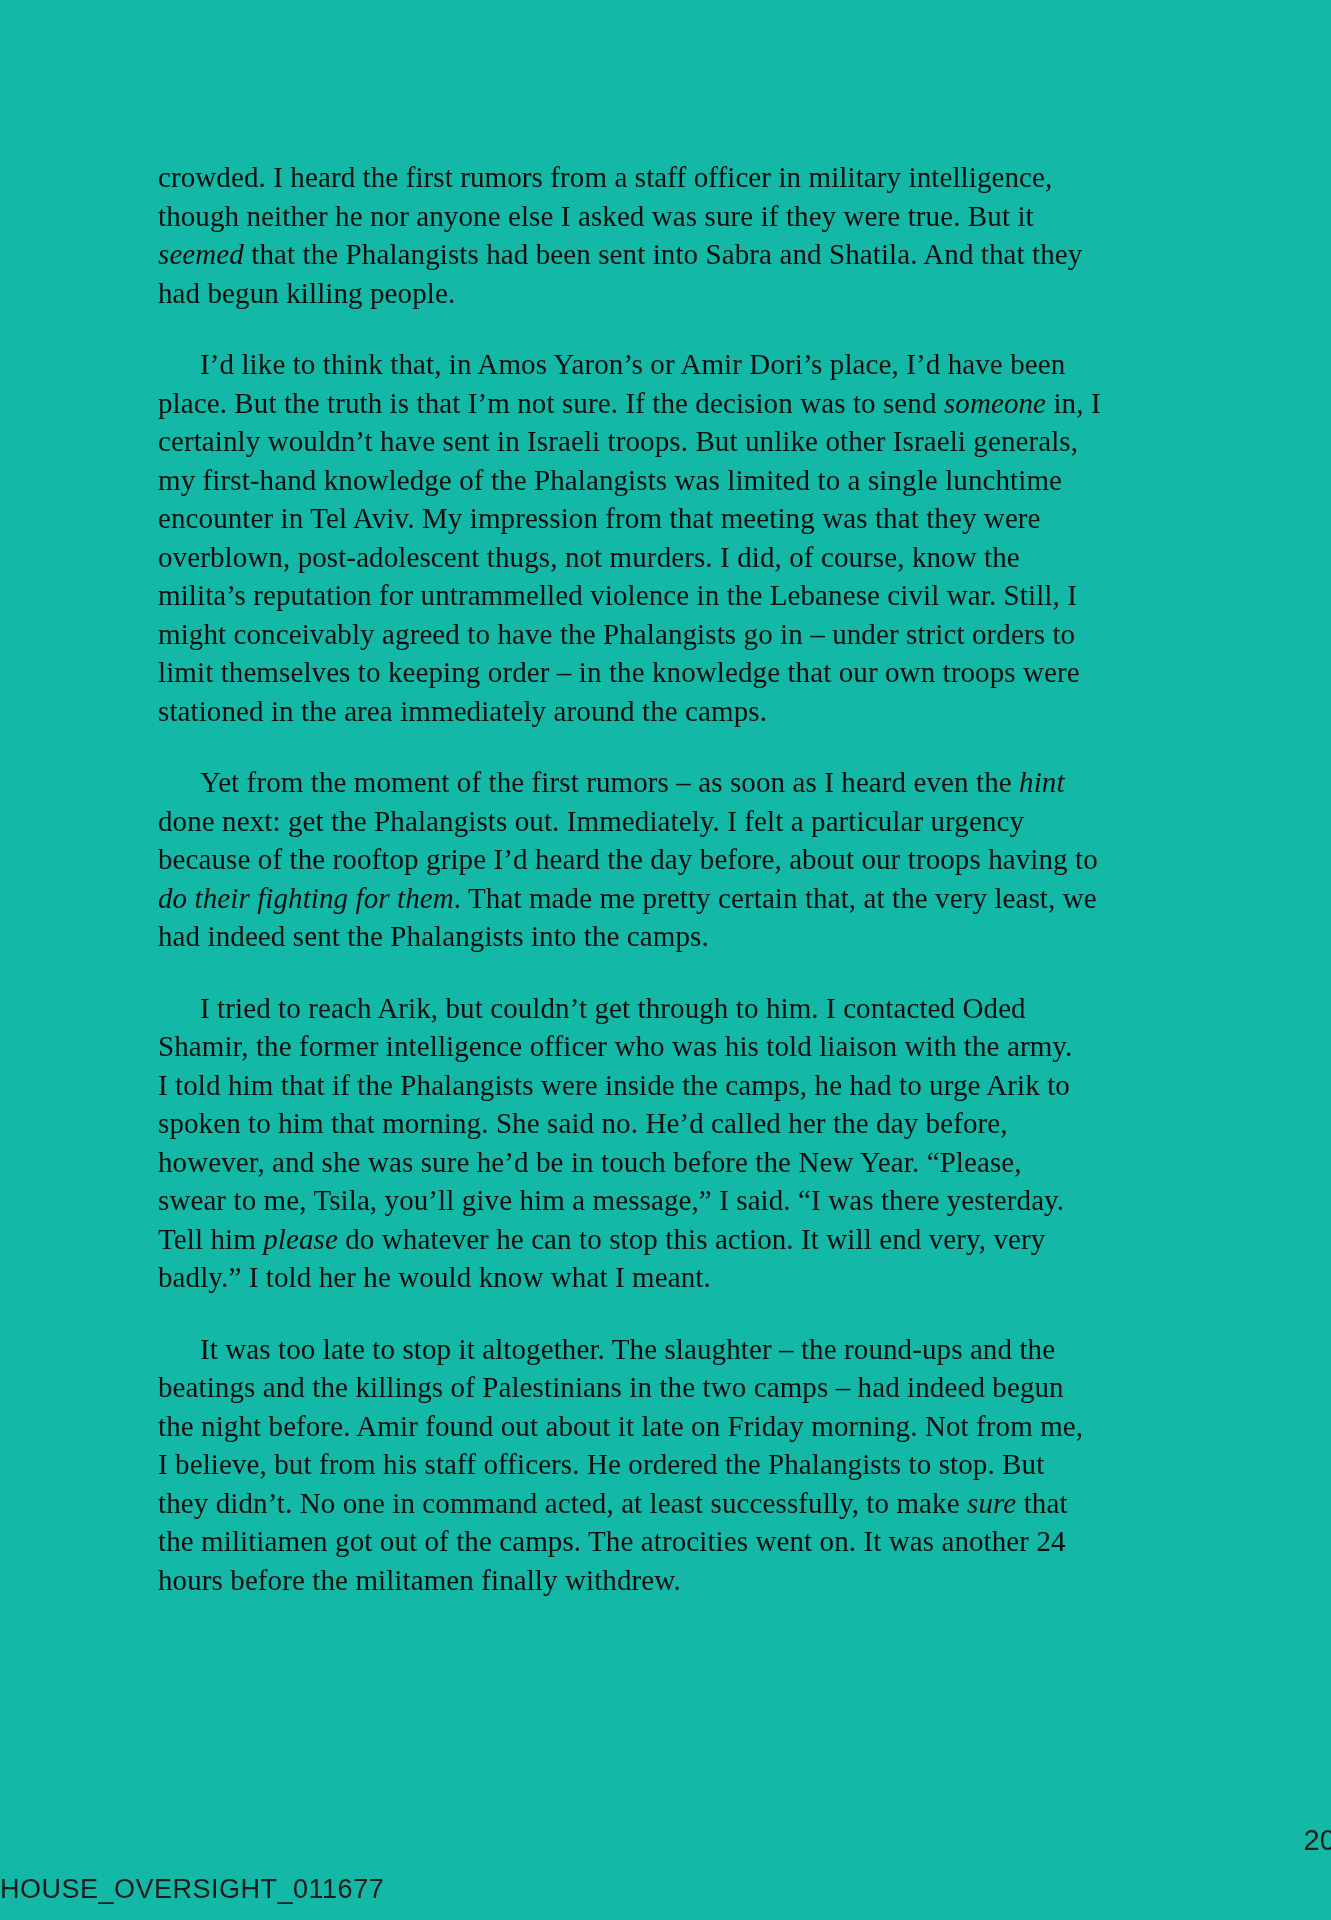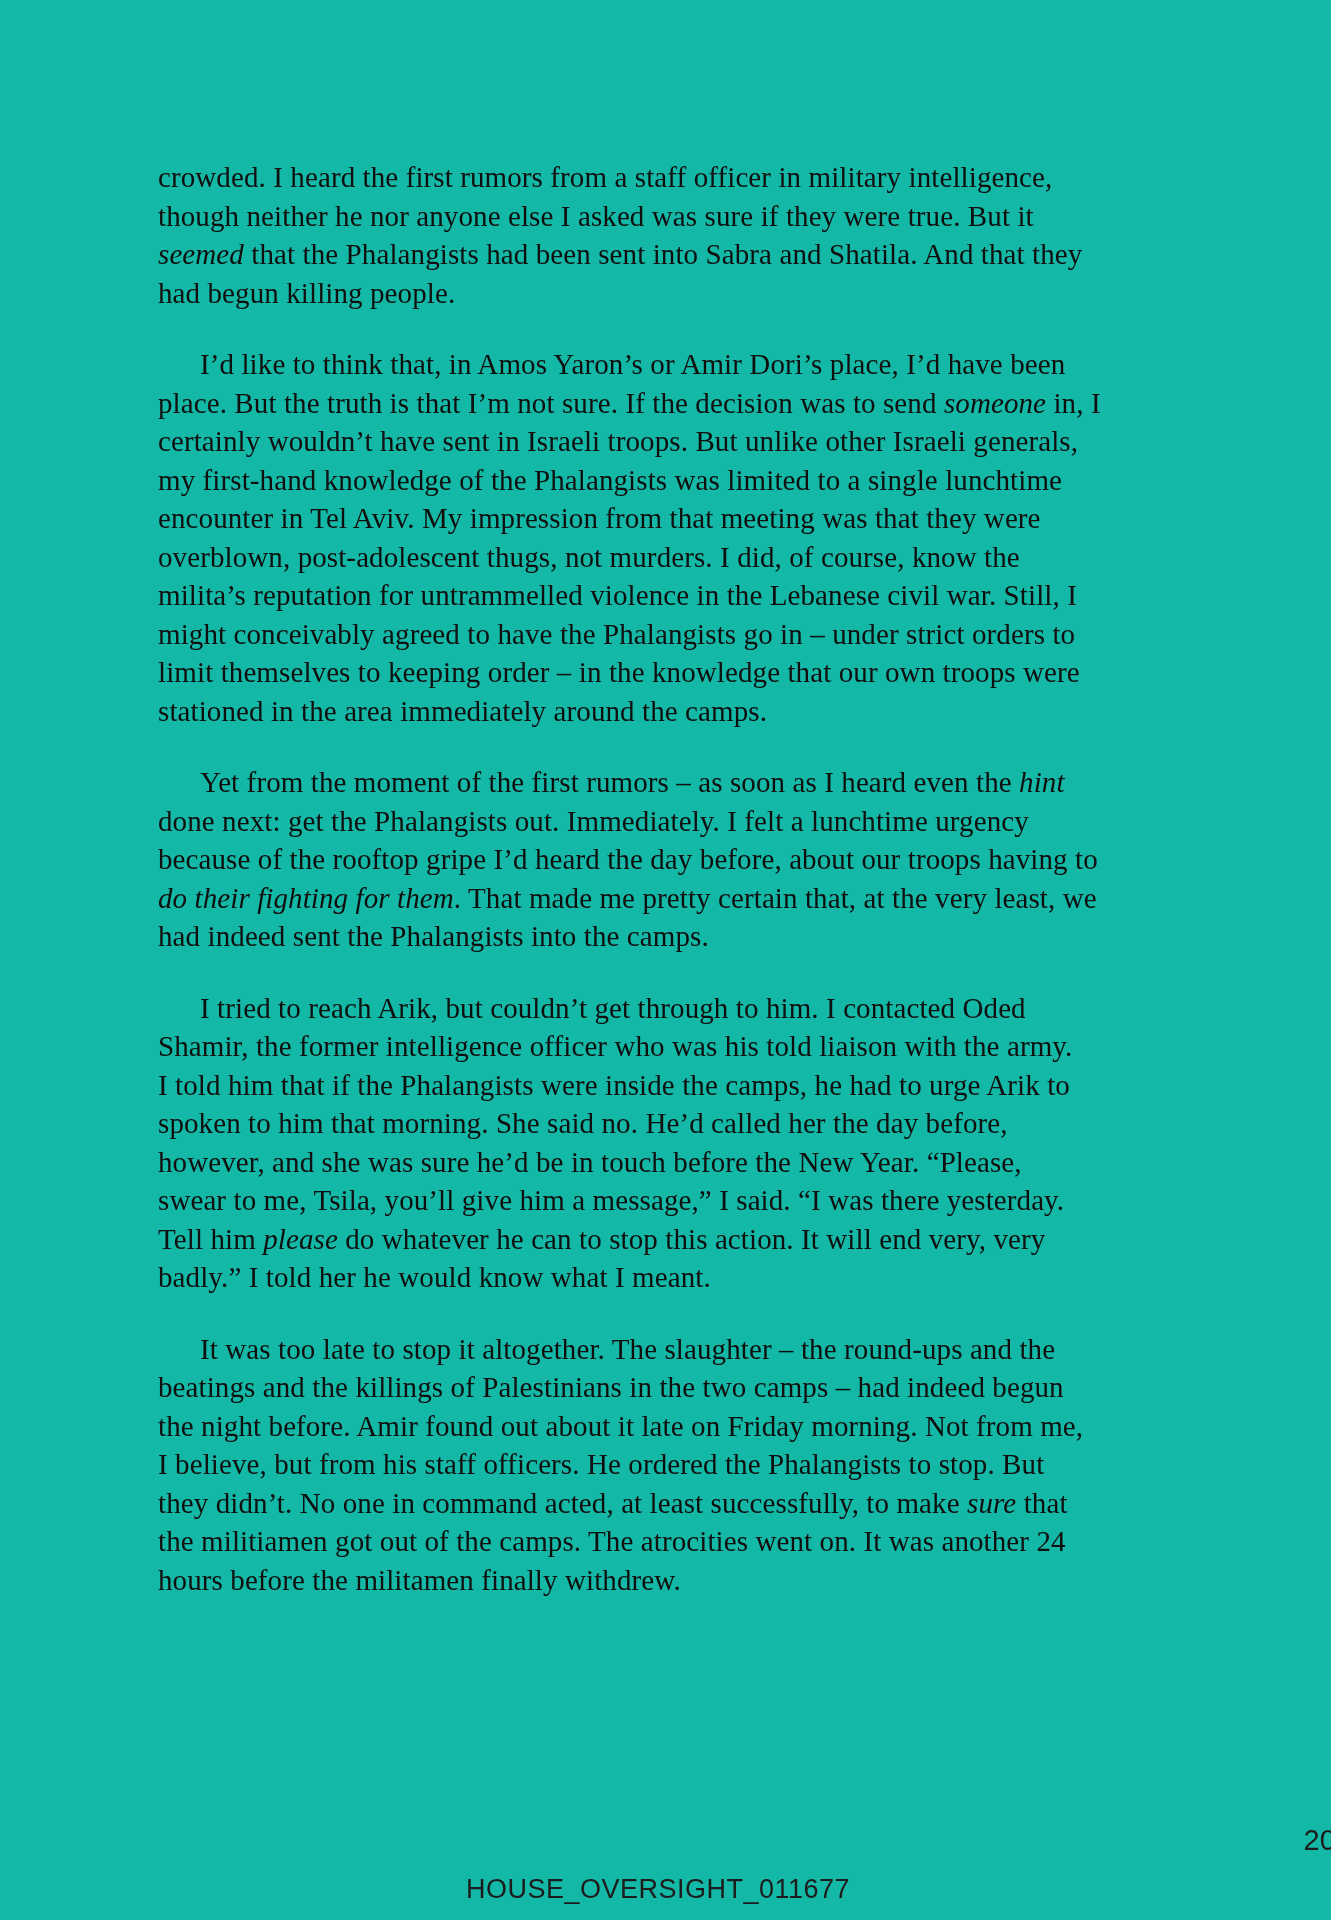--- a/index.html
+++ b/index.html
@@ -50,21 +50,21 @@
     font-size: 29px;
     line-height: 33px;
     color: #1c1c1c;
     margin-left: 44px;
   }
   .bates-number {
     position: absolute;
     top: 1873px;
     left: 0;
     width: 1316px;
-    text-align: center;
+    text-align: left;
     font-family: "Liberation Sans", sans-serif;
     font-size: 27px;
     line-height: 33px;
     letter-spacing: 0.5px;
     color: #1c1c1c;
   }
 </style>
 </head>
 <body>
 
@@ -83,21 +83,21 @@
         <div class="line">my first-hand knowledge of the Phalangists was limited to a single lunchtime</div>
         <div class="line">encounter in Tel Aviv. My impression from that meeting was that they were</div>
         <div class="line">overblown, post-adolescent thugs, not murders. I did, of course, know the</div>
         <div class="line">milita’s reputation for untrammelled violence in the Lebanese civil war. Still, I</div>
         <div class="line">might conceivably agreed to have the Phalangists go in – under strict orders to</div>
         <div class="line">limit themselves to keeping order – in the knowledge that our own troops were</div>
         <div class="line">stationed in the area immediately around the camps.</div>
       </div>
       <div class="para indent">
         <div class="line">Yet from the moment of the first rumors – as soon as I heard even the <em>hint</em></div>
-        <div class="line">done next: get the Phalangists out. Immediately. I felt a lunchtime urgency</div>
+        <div class="line">done next: get the Phalangists out. Immediately. I felt a particular urgency</div>
         <div class="line">because of the rooftop gripe I’d heard the day before, about our troops having to</div>
         <div class="line"><em>do their fighting for them</em>. That made me pretty certain that, at the very least, we</div>
         <div class="line">had indeed sent the Phalangists into the camps.</div>
       </div>
       <div class="para indent">
         <div class="line">I tried to reach Arik, but couldn’t get through to him. I contacted Oded</div>
         <div class="line">Shamir, the former intelligence officer who was his told liaison with the army.</div>
         <div class="line">I told him that if the Phalangists were inside the camps, he had to urge Arik to</div>
         <div class="line">spoken to him that morning. She said no. He’d called her the day before,</div>
         <div class="line">however, and she was sure he’d be in touch before the New Year. “Please,</div>

